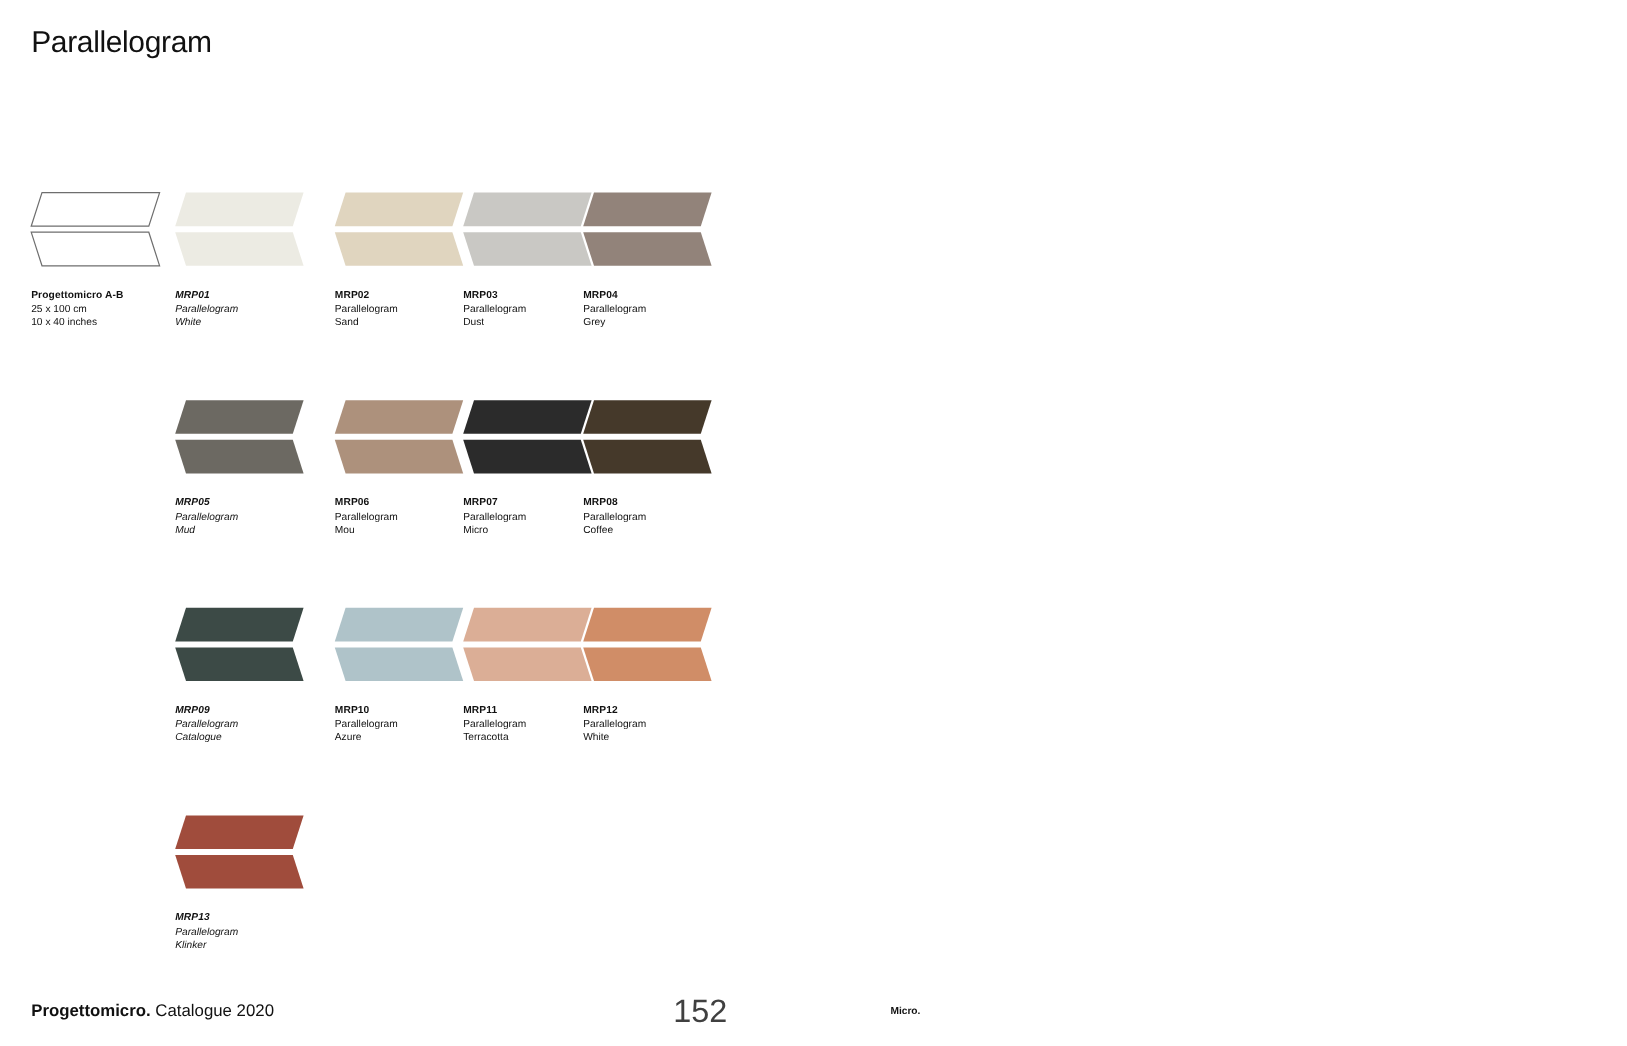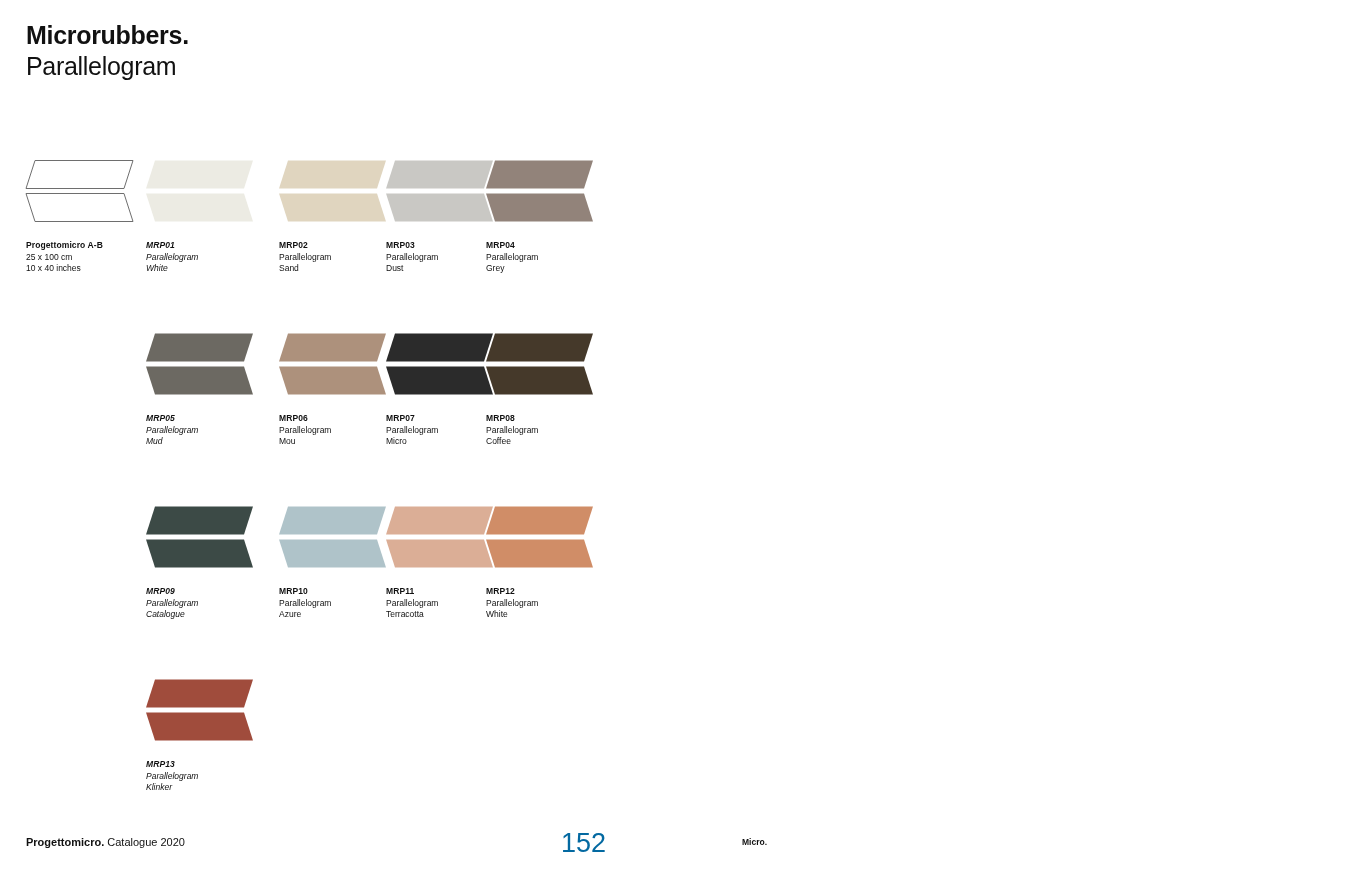--- a/index.html
+++ b/index.html
@@ -97,54 +97,53 @@
     position: absolute;
     left: 0;
     top: 828px;
     width: 1356px;
     height: 30px;
   }
   .footer-left {
     position: absolute;
     left: 26px;
     top: 9px;
-    font-size: 11px;
+    font-size: 14px;
     line-height: 11px;
     color: #111111;
     white-space: nowrap;
   }
   .footer-left .brand { font-weight: bold; }
   .footer-left .cat { font-weight: normal; }
 
   .page-no {
     position: absolute;
     font-size: 27px;
     font-weight: normal;
     letter-spacing: 0px;
-    color: #0369a1;
+    color: #404040;
     line-height: 30px;
   }
   .page-no-left  { left: 561px; top: 0px; }
   .page-no-right { left: 1274px; top: 0px; margin-top: 48px; }
 
   .footer-mid {
     position: absolute;
     left: 742px;
     top: 9px;
     font-size: 8.5px;
     font-weight: bold;
     color: #111111;
     line-height: 11px;
   }
 </style>
 </head>
 <body>
 
 <div class="page-header">
-  <div class="line1">Microrubbers.</div>
   <div class="line2">Parallelogram</div>
 </div>
 
 <div class="grid" id="swatch-grid">
     <div class="grid-row">
       <div class="cell col-0">
         <div class="shape">
           <svg viewBox="0 0 107 61">
             <polygon points="9,0 107,0 98,28 0,28" transform="translate(0,0)" fill="#ffffff" stroke="#6e6e6e" stroke-width="1"></polygon>
             <polygon points="0,0 98,0 107,28 9,28" transform="translate(0,33)" fill="#ffffff" stroke="#6e6e6e" stroke-width="1"></polygon>

